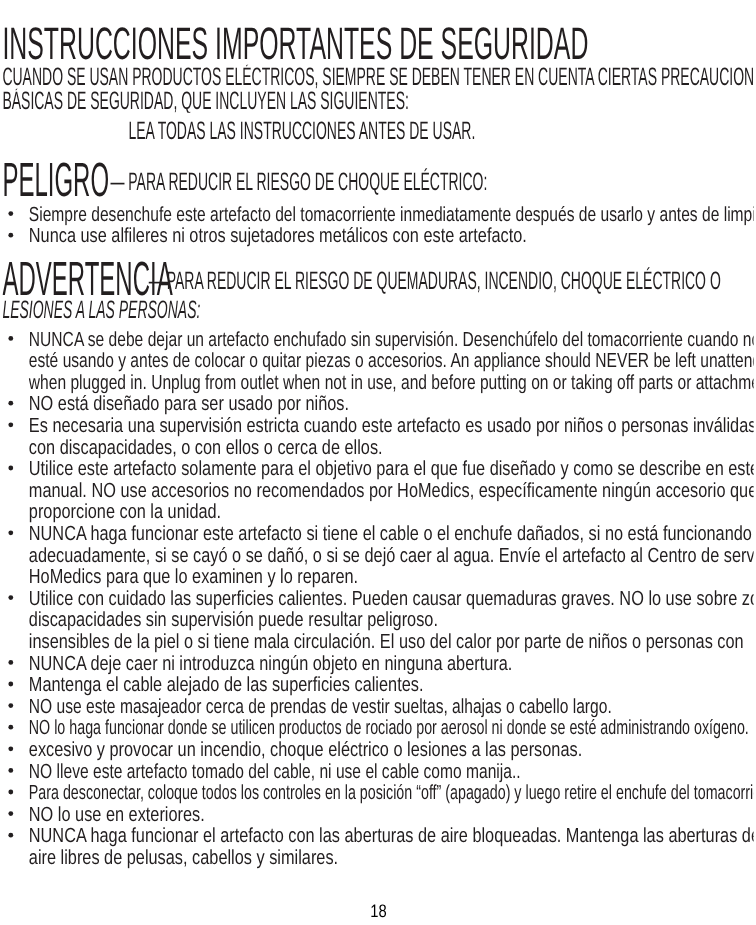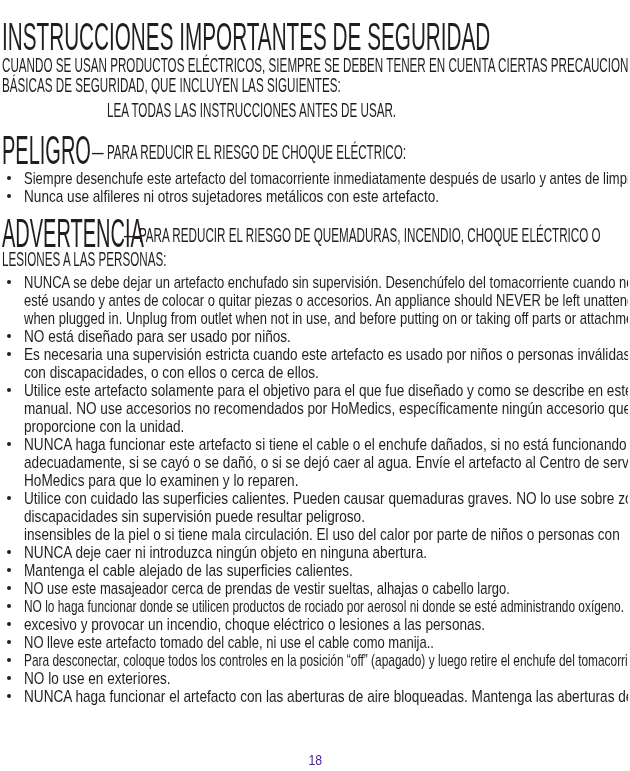--- a/index.html
+++ b/index.html
@@ -109,20 +109,21 @@
   
   .sq-peligro  { margin-right: -88px; }
   .sq-advert   { margin-right: -162px; }
 
   .section-head-cont {
     margin: 0;
     height: 21px;
     overflow: hidden;
     font-size: 21px;
     line-height: 21px;
+    font-style: italic;
   }
   .section-head-cont .cond {
     transform: scaleX(0.555);
     font-size: 21px;
   }
 
   
   ul.bullets {
     list-style: none;
     margin: 0;
@@ -161,21 +162,21 @@
 
   
   .page-number {
     position: absolute;
     left: 0;
     right: 0;
     bottom: 4px;
     text-align: center;
     font-size: 15px;
     line-height: 15px;
-    color: #4c1d95;
+    color: #000000;
   }
   .page-number .cond {
     transform: scaleX(0.82);
     transform-origin: center center;
     font-size: 15px;
   }
 </style>
 </head>
 <body style="background: rgb(255, 255, 255); color: rgb(34, 30, 31);">
 
@@ -283,19 +284,20 @@
     </li>
 
     <li>
       <span class="dot"></span>
       <div class="ln"><span class="cond">NO lo use en exteriores.</span></div>
     </li>
 
     <li>
       <span class="dot"></span>
       <div class="ln"><span class="cond">NUNCA haga funcionar el artefacto con las aberturas de aire bloqueadas. Mantenga las aberturas de</span></div>
+      <div class="ln"><span class="cond">aire libres de pelusas, cabellos y similares.</span></div>
     </li>
 
   </ul>
 
   <div class="page-number"><span class="cond">18</span></div>
 
 </div>
 
 </body></html>

